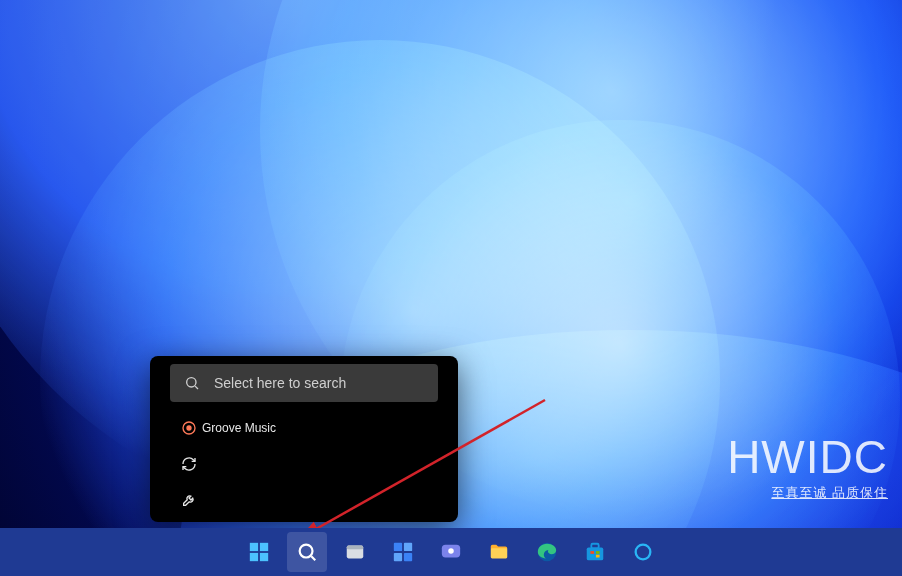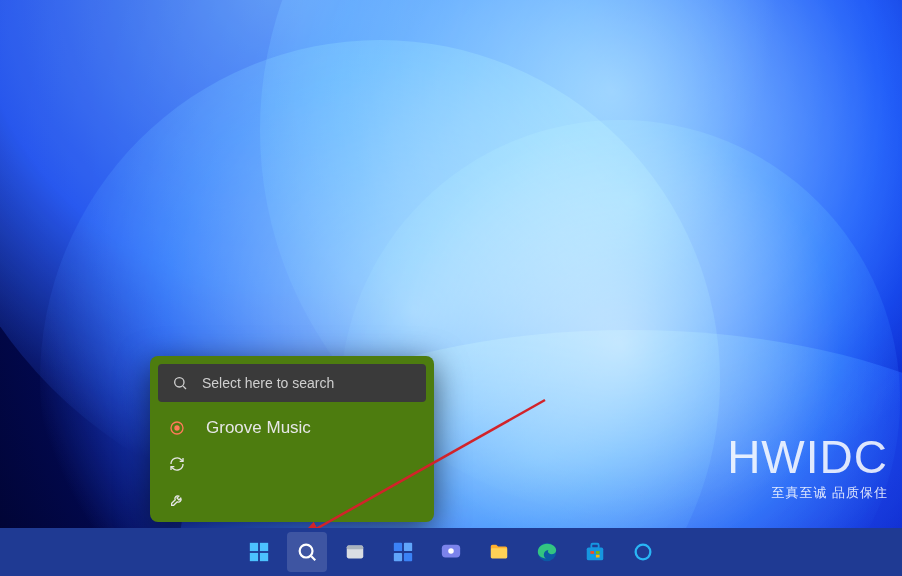--- a/index.html
+++ b/index.html
@@ -10,33 +10,33 @@
      overflow:hidden;}
   .petal{position:absolute;border-radius:50%;mix-blend-mode:screen;opacity:.9;}
   .p1{width:900px;height:900px;left:-80px;top:-380px;background:radial-gradient(circle at 40% 40%,#6aa3ff 0%,#2a5bff 40%,transparent 65%);}
   .p2{width:780px;height:780px;left:260px;top:-260px;background:radial-gradient(circle at 45% 45%,#86b5ff 0%,#1b42e8 45%,transparent 70%);}
   .p3{width:680px;height:680px;left:40px;top:40px;background:radial-gradient(circle at 55% 40%,#a7caff 0%,#224df0 45%,transparent 70%);opacity:.8;}
   .p4{width:560px;height:560px;left:340px;top:120px;background:radial-gradient(circle at 50% 40%,#c2d9ff 0%,#1536c0 50%,transparent 72%);opacity:.75;}
   .p5{width:900px;height:420px;left:180px;top:330px;background:radial-gradient(ellipse at 40% 30%,#3f78ff 0%,#0a1a9e 55%,transparent 75%);opacity:.85;}
   
   .watermark{position:absolute;right:14px;bottom:74px;text-align:right;color:#fff;}
   .watermark .big{font-size:46px;font-weight:400;letter-spacing:1px;opacity:.85;line-height:1;}
-  .watermark .small{font-size:13px;opacity:.85;margin-top:4px;letter-spacing:1px;}
+  .watermark .small{font-size:13px;opacity:.85;margin-top:4px;letter-spacing:1px;text-decoration:underline;}
   
   .arrow-annot{position:absolute;left:290px;top:390px;pointer-events:none;}
   
   .taskbar{position:absolute;left:0;right:0;bottom:0;height:48px;background:#1f3a93;display:flex;justify-content:center;align-items:center;gap:8px;}
   .tb-btn{width:40px;height:40px;border-radius:4px;display:flex;align-items:center;justify-content:center;cursor:pointer;}
   .tb-btn.active{background:rgba(255,255,255,.14);}
   
-  .search-flyout{position:absolute;left:150px;bottom:54px;width:268px;background:#4d7c0f;border-radius:8px;box-shadow:0 8px 32px rgba(0,0,0,.6);padding:8px 8px 4px;color:#e6e6e6;}
+  .search-flyout{position:absolute;left:150px;bottom:54px;width:268px;background:#000000;border-radius:8px;box-shadow:0 8px 32px rgba(0,0,0,.6);padding:8px 20px 4px;color:#e6e6e6;}
   .search-box{display:flex;align-items:center;gap:12px;background:#3a3a3a;border-radius:4px;height:38px;padding:0 14px;margin-bottom:8px;cursor:text;}
   .search-box input{background:transparent;border:none;outline:none;color:#e6e6e6;font-size:14px;flex:1;}
   .search-box input::placeholder{color:#cfcfcf;}
-  .sugg{display:flex;align-items:center;gap:20px;height:36px;padding:0 10px;border-radius:4px;cursor:pointer;font-size:17px;}
+  .sugg{display:flex;align-items:center;gap:4px;height:36px;padding:0 10px;border-radius:4px;cursor:pointer;font-size:12px;}
   .sugg .icn{width:18px;height:18px;display:flex;align-items:center;justify-content:center;}
   svg{display:block;}
 </style>
 </head>
 <body>
 
 <div class="wallpaper">
   <div class="petal p1"></div>
     <div class="petal p2"></div>
     <div class="petal p3"></div>

